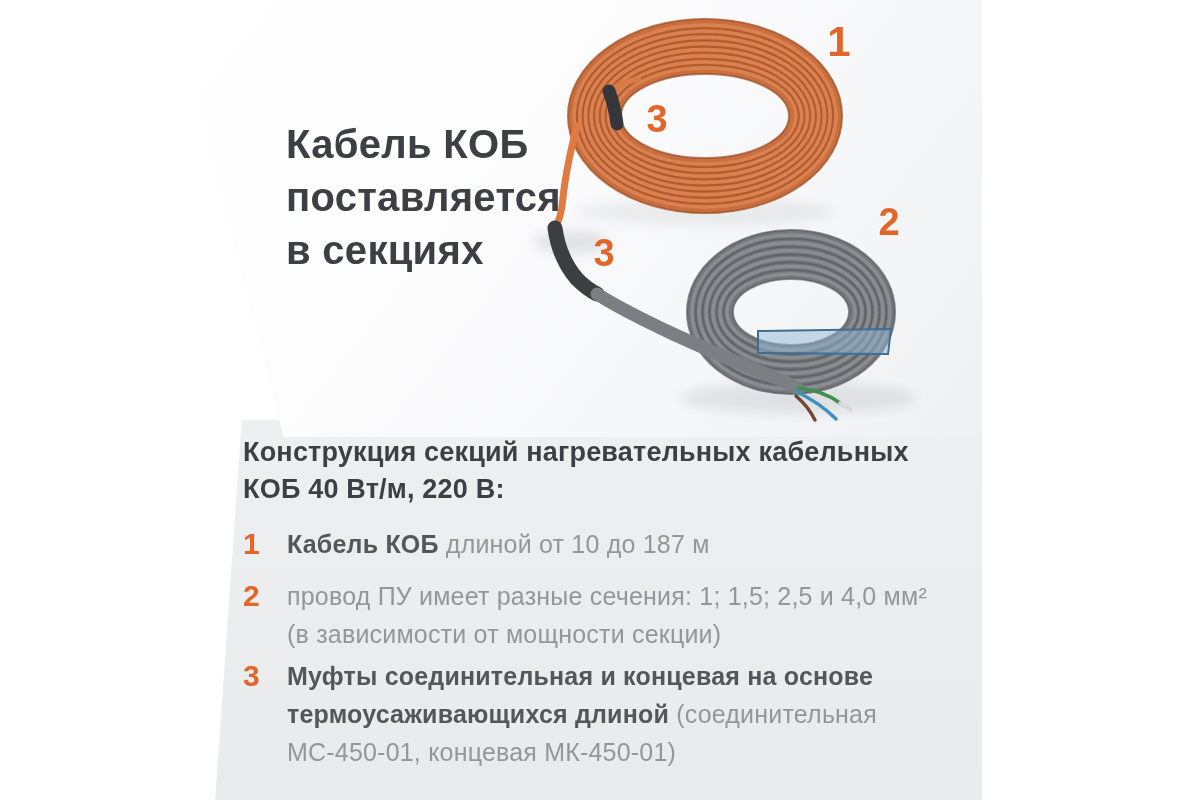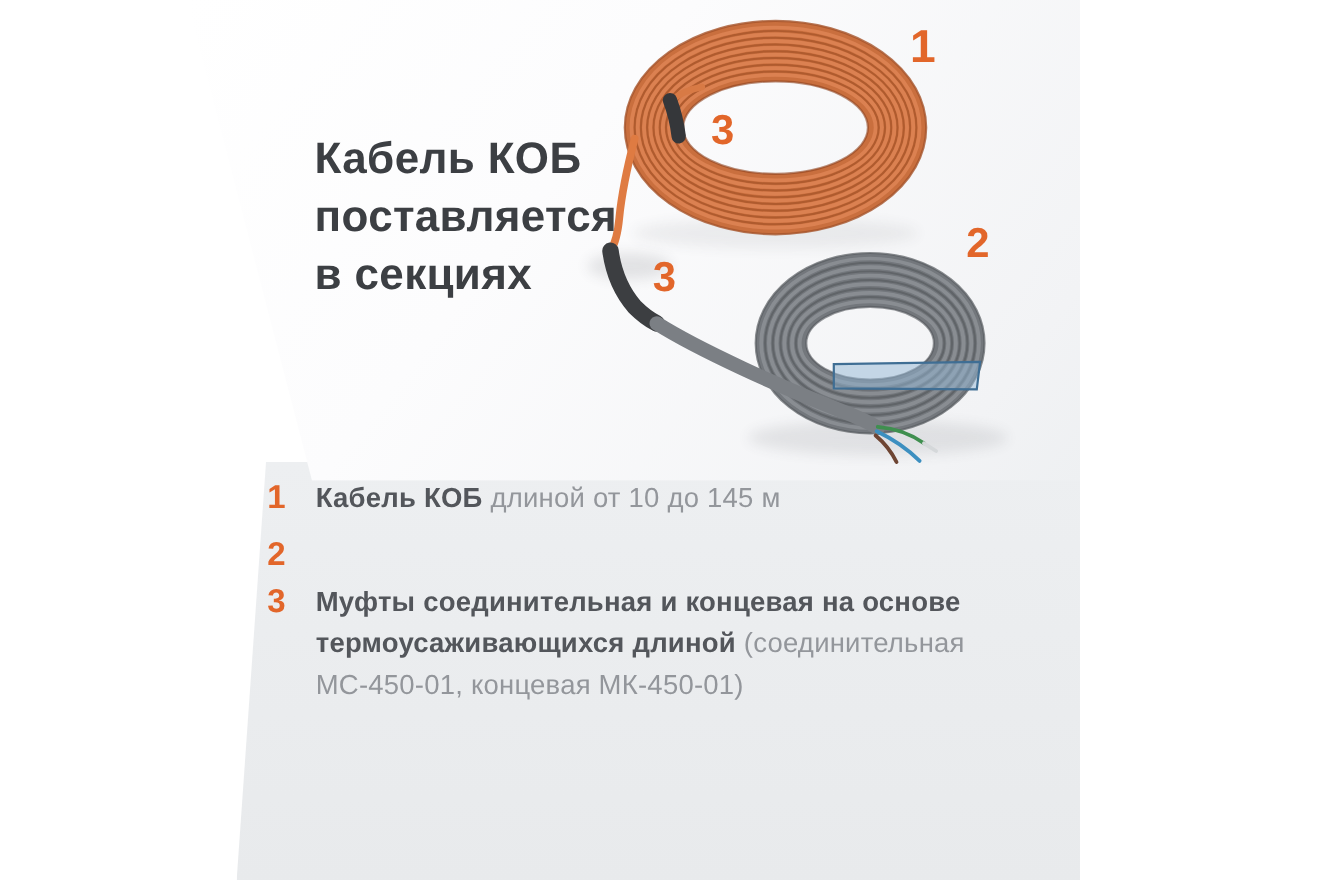--- a/index.html
+++ b/index.html
@@ -128,29 +128,32 @@
     <div class="marker m3a">3</div>
     <div class="marker m2">2</div>
     <div class="marker m3b">3</div>
   </div>
 
   <h1 class="title">Кабель КОБ
 поставляется
 в секциях</h1>
 
   <div class="content">
+    <h2 class="heading">Конструкция секций нагревательных кабельных
+КОБ 40 Вт/м, 220 В:</h2>
 
     <div class="list">
       <div class="row">
         <div class="num">1</div>
-        <div class="itext"><span class="seg-strong">Кабель КОБ </span><span class="seg-light">длиной от 10 до 145 м</span></div>
+        <div class="itext"><span class="seg-strong">Кабель КОБ </span><span class="seg-light">длиной от 10 до 187 м</span></div>
       </div>
       <div class="row">
         <div class="num">2</div>
-        <div class="itext"></div>
+        <div class="itext"><span class="seg-light">провод ПУ имеет разные сечения: 1; 1,5; 2,5 и 4,0 мм²
+(в зависимости от мощности секции)</span></div>
       </div>
       <div class="row">
         <div class="num">3</div>
         <div class="itext"><span class="seg-strong">Муфты соединительная и концевая на основе
 термоусаживающихся длиной </span><span class="seg-light">(соединительная
 МС-450-01, концевая МК-450-01)</span></div>
       </div>
     </div>
   </div>
 

